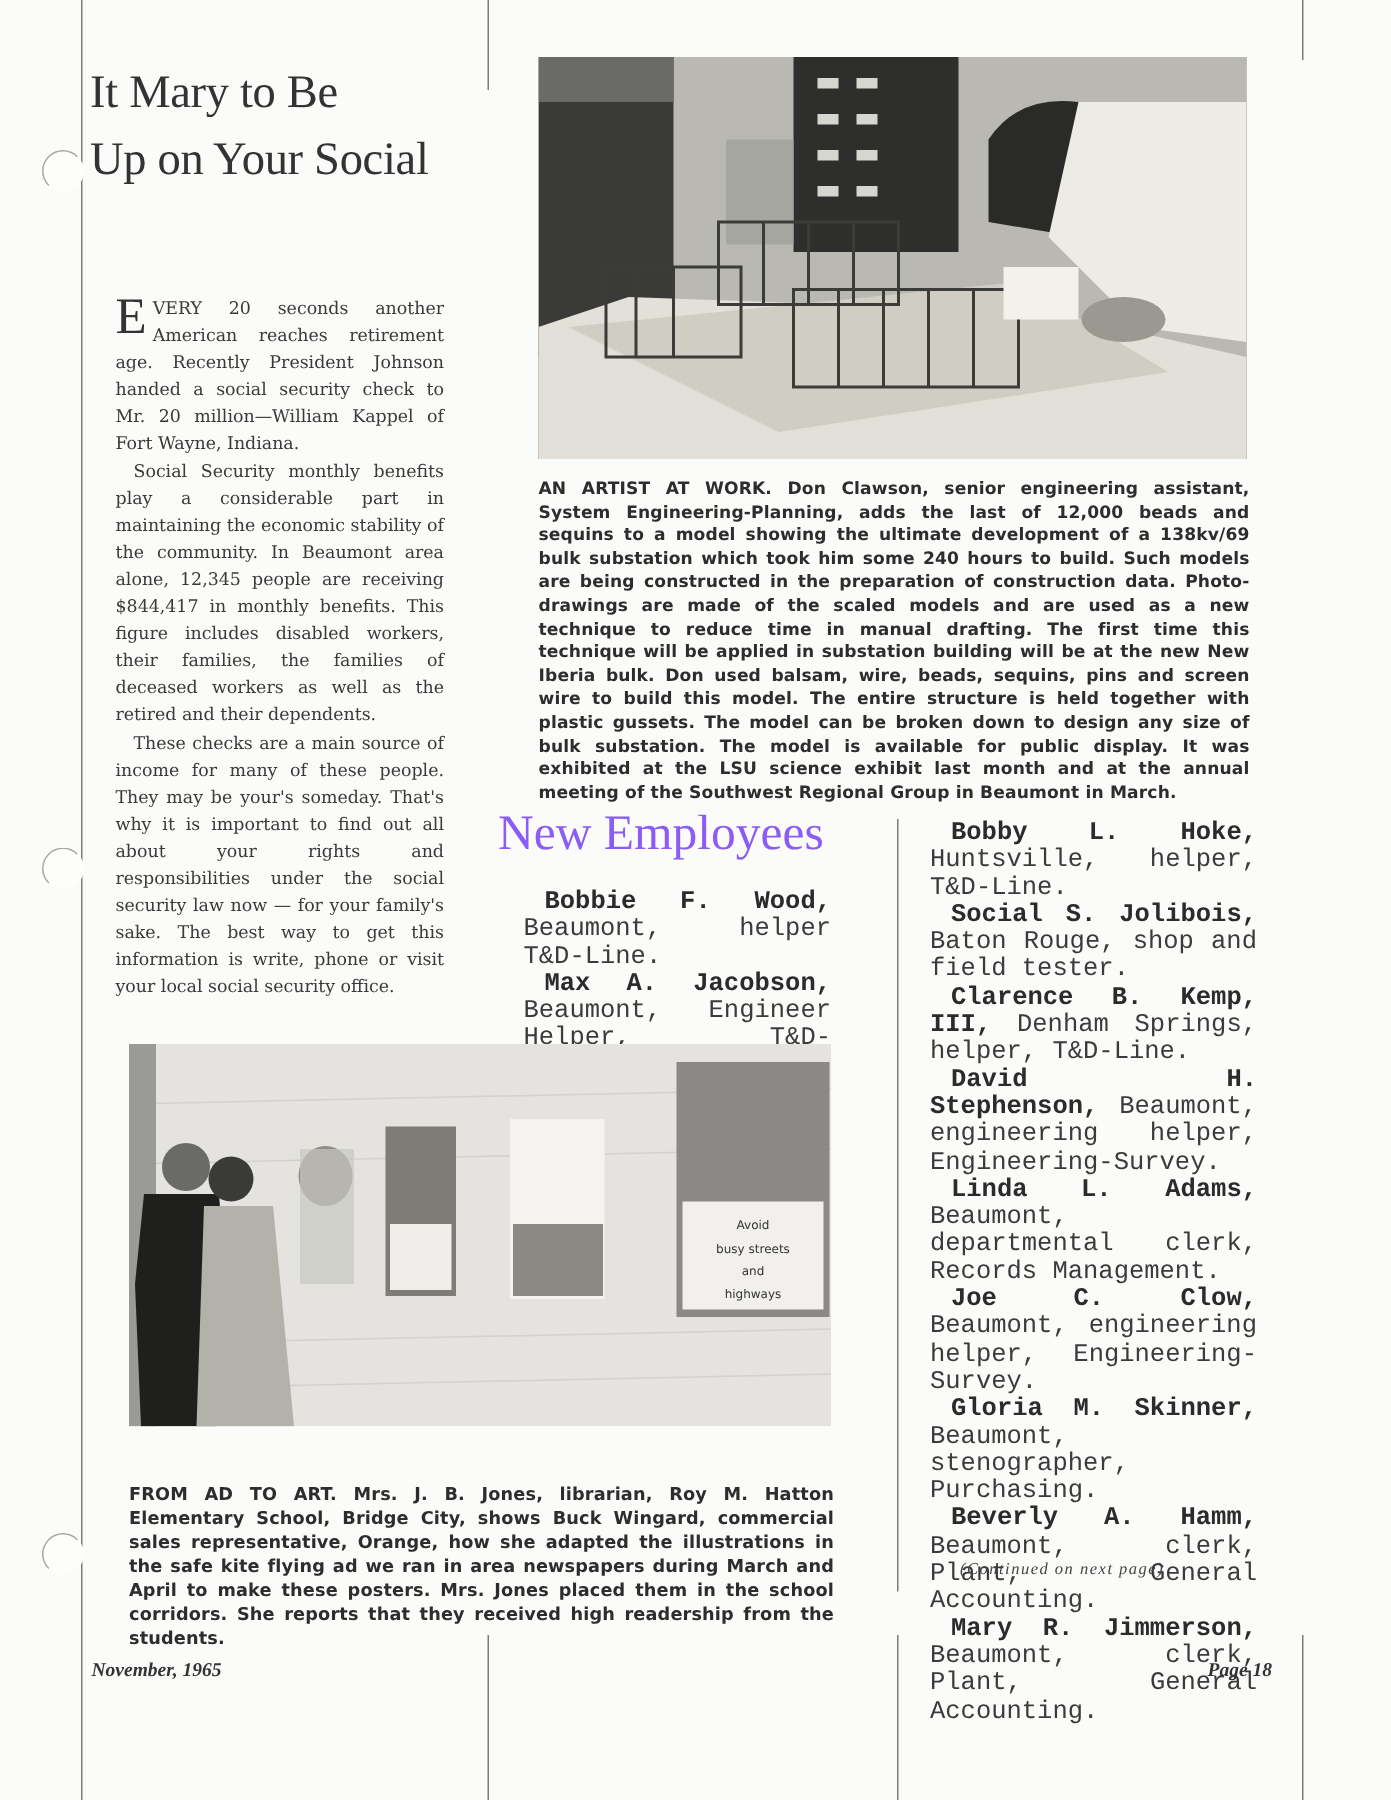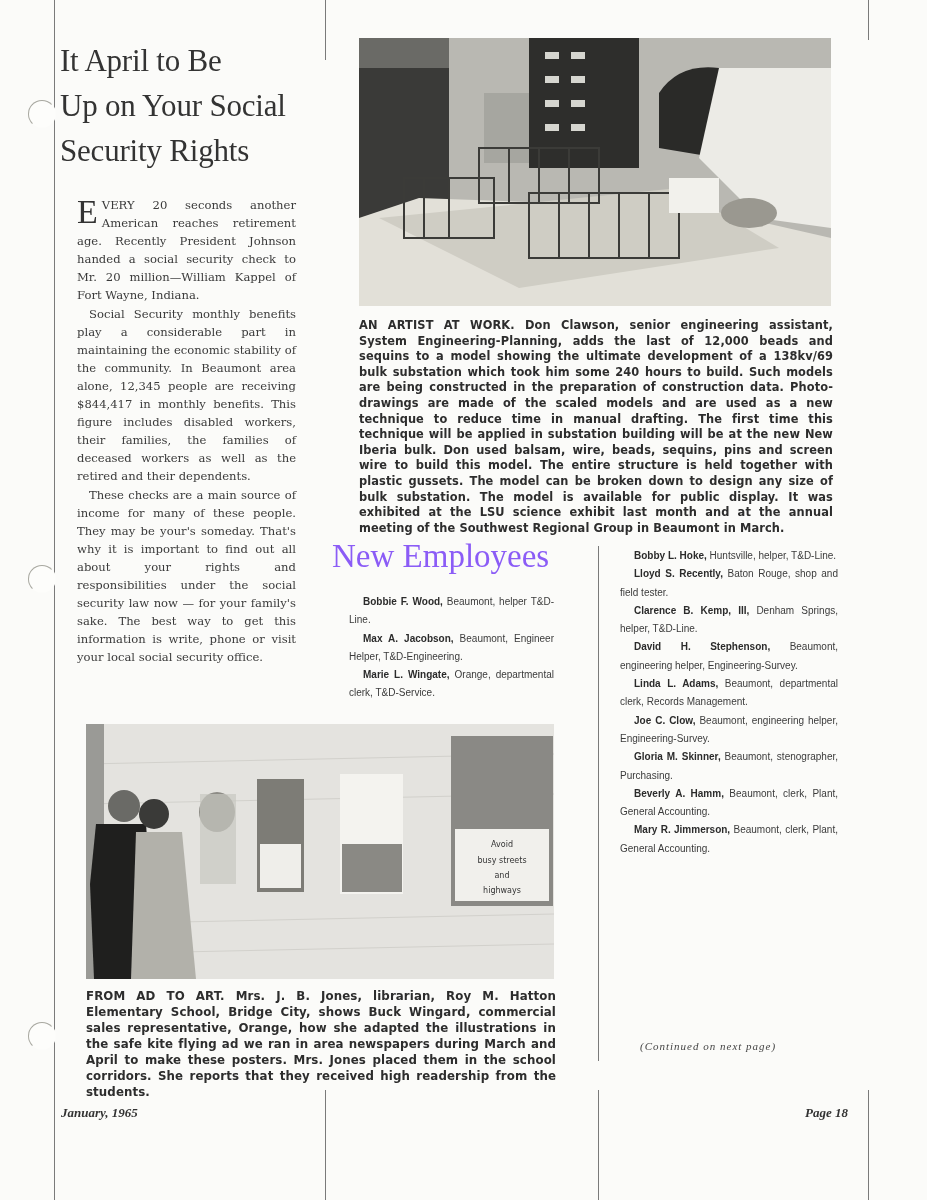--- a/index.html
+++ b/index.html
@@ -23,21 +23,21 @@
   .dropcap { float: left; font-family: "Liberation Serif", serif; font-size: 34px; line-height: 28px;
     margin: 2px 4px 0 0; color: #333; }
 
   .photo { position: absolute; overflow: hidden; }
   .caption { position: absolute; font-family: "DejaVu Sans", sans-serif; font-weight: bold;
     font-size: 11.4px; line-height: 15.6px; color: #2d2d2d; text-align: justify; letter-spacing: 0.1px; }
 
   .section-heading { position: absolute; left: 332px; top: 536px; font-family: "Liberation Serif", serif;
     font-size: 33px; line-height: 40px; color: #8b5cf6; }
 
-  .emp-list { position: absolute; font-family: Liberation Sans, sans-serif; font-size: 10px; line-height: 18.3px; color: #3b3b3b; text-align: justify; }
+  .emp-list { position: absolute; font-family: Liberation Mono, monospace; font-size: 17px; line-height: 18.3px; color: #3b3b3b; text-align: justify; }
   .emp { margin: 0; text-indent: 14px; }
   .emp b { font-weight: bold; color: #2b2b2b; }
 
   .continued { position: absolute; left: 640px; top: 1040px; font-style: italic; font-size: 11px;
     font-family: "Liberation Serif", serif; color: #444; letter-spacing: 1px; }
   .footer { position: absolute; top: 1105px; font-family: "Liberation Serif", serif; font-style: italic;
     font-weight: bold; font-size: 13px; color: #333; }
 </style>
 </head>
 <body>
@@ -47,23 +47,22 @@
 <div class="rule-v" style="left:325px;top:1090px;height:110px;"></div>
 <div class="rule-v" style="left:868px;height:40px;"></div>
 <div class="rule-v" style="left:868px;top:1090px;height:110px;"></div>
 <div class="rule-v" style="left:598px;top:546px;height:515px;"></div>
 <div class="rule-v" style="left:598px;top:1090px;height:110px;"></div>
 <div class="hole" style="left:28px;top:100px;"></div>
 <div class="hole" style="left:28px;top:565px;"></div>
 <div class="hole" style="left:28px;top:1022px;"></div>
 
 <div class="title">
-  <div>It April to Be</div>
+  <div>It Mary to Be</div>
   <div>Up on Your Social</div>
-  <div>Security Rights</div>
 </div>
 
 <div class="col-text" style="left:77px;top:196px;width:219px;">
   <p class="first"><span class="dropcap">E</span><span>VERY 20 seconds another American reaches retirement age. Recently President Johnson handed a social security check to Mr. 20 million—William Kappel of Fort Wayne, Indiana.</span></p>
   <p>Social Security monthly benefits play a considerable part in maintaining the economic stability of the community. In Beaumont area alone, 12,345 people are receiving $844,417 in monthly benefits. This figure includes disabled workers, their families, the families of deceased workers as well as the retired and their dependents.</p>
   <p>These checks are a main source of income for many of these people. They may be your's someday. That's why it is important to find out all about your rights and responsibilities under the social security law now — for your family's sake. The best way to get this information is write, phone or visit your local social security office.</p>
 </div>
 
 <div class="photo" style="left:359px;top:38px;width:472px;height:268px;background:#8e8e8a;">
   <svg width="472" height="268" viewBox="0 0 472 268">
@@ -109,33 +108,33 @@
 <div class="section-heading">New Employees</div>
 
 <div class="emp-list" style="left:349px;top:593px;width:205px;">
   <p class="emp"><b>Bobbie F. Wood,</b><span> Beaumont, helper T&amp;D-Line.</span></p>
   <p class="emp"><b>Max A. Jacobson,</b><span> Beaumont, Engineer Helper, T&amp;D-Engineering.</span></p>
   <p class="emp"><b>Marie L. Wingate,</b><span> Orange, departmental clerk, T&amp;D-Service.</span></p>
 </div>
 
 <div class="emp-list" style="left:620px;top:547px;width:218px;">
   <p class="emp"><b>Bobby L. Hoke,</b><span> Huntsville, helper, T&amp;D-Line.</span></p>
-  <p class="emp"><b>Lloyd S. Recently,</b><span> Baton Rouge, shop and field tester.</span></p>
+  <p class="emp"><b>Social S. Jolibois,</b><span> Baton Rouge, shop and field tester.</span></p>
   <p class="emp"><b>Clarence B. Kemp, III,</b><span> Denham Springs, helper, T&amp;D-Line.</span></p>
   <p class="emp"><b>David H. Stephenson,</b><span> Beaumont, engineering helper, Engineering-Survey.</span></p>
   <p class="emp"><b>Linda L. Adams,</b><span> Beaumont, departmental clerk, Records Management.</span></p>
   <p class="emp"><b>Joe C. Clow,</b><span> Beaumont, engineering helper, Engineering-Survey.</span></p>
   <p class="emp"><b>Gloria M. Skinner,</b><span> Beaumont, stenographer, Purchasing.</span></p>
   <p class="emp"><b>Beverly A. Hamm,</b><span> Beaumont, clerk, Plant, General Accounting.</span></p>
   <p class="emp"><b>Mary R. Jimmerson,</b><span> Beaumont, clerk, Plant, General Accounting.</span></p>
 </div>
 
 <div class="continued">(Continued on next page)</div>
 
-<div class="photo" style="left:86px;top:724px;width:468px;height:255px;">
+<div class="photo" style="left:86px;top:696px;width:468px;height:255px;">
   <svg width="468" height="255" viewBox="0 0 468 255">
     <rect x="0" y="0" width="468" height="255" fill="#e4e3df"></rect>
     <g stroke="#d2d1cc" stroke-width="1">
       <line x1="0" y1="40" x2="468" y2="30"></line>
         <line x1="0" y1="80" x2="468" y2="70"></line>
       <line x1="0" y1="200" x2="468" y2="190"></line>
         <line x1="0" y1="230" x2="468" y2="220"></line>
     </g>
     <rect x="0" y="0" width="18" height="255" fill="#9a9a96"></rect>
 
@@ -157,14 +156,14 @@
     <rect x="365" y="12" width="102" height="170" fill="#8a8985"></rect>
     <rect x="369" y="105" width="94" height="72" fill="#f1f0ec"></rect>
     <text x="416" y="123" font-family="DejaVu Sans, sans-serif" font-size="8" text-anchor="middle" fill="#333">Avoid</text>
     <text x="416" y="139" font-family="DejaVu Sans, sans-serif" font-size="8" text-anchor="middle" fill="#333">busy streets</text>
     <text x="416" y="154" font-family="DejaVu Sans, sans-serif" font-size="8" text-anchor="middle" fill="#333">and</text>
     <text x="416" y="169" font-family="DejaVu Sans, sans-serif" font-size="8" text-anchor="middle" fill="#333">highways</text>
   </svg>
 </div>
 <div class="caption" style="left:86px;top:988px;width:470px;font-size:11.8px;line-height:16px;">FROM AD TO ART. Mrs. J. B. Jones, librarian, Roy M. Hatton Elementary School, Bridge City, shows Buck Wingard, commercial sales representative, Orange, how she adapted the illustrations in the safe kite flying ad we ran in area newspapers during March and April to make these posters. Mrs. Jones placed them in the school corridors. She reports that they received high readership from the students.</div>
 
-<div class="footer" style="left:61px;">January, 1965</div>
+<div class="footer" style="left:61px;">November, 1965</div>
 <div class="footer" style="left:805px;">Page 18</div>
 
 </body></html>

